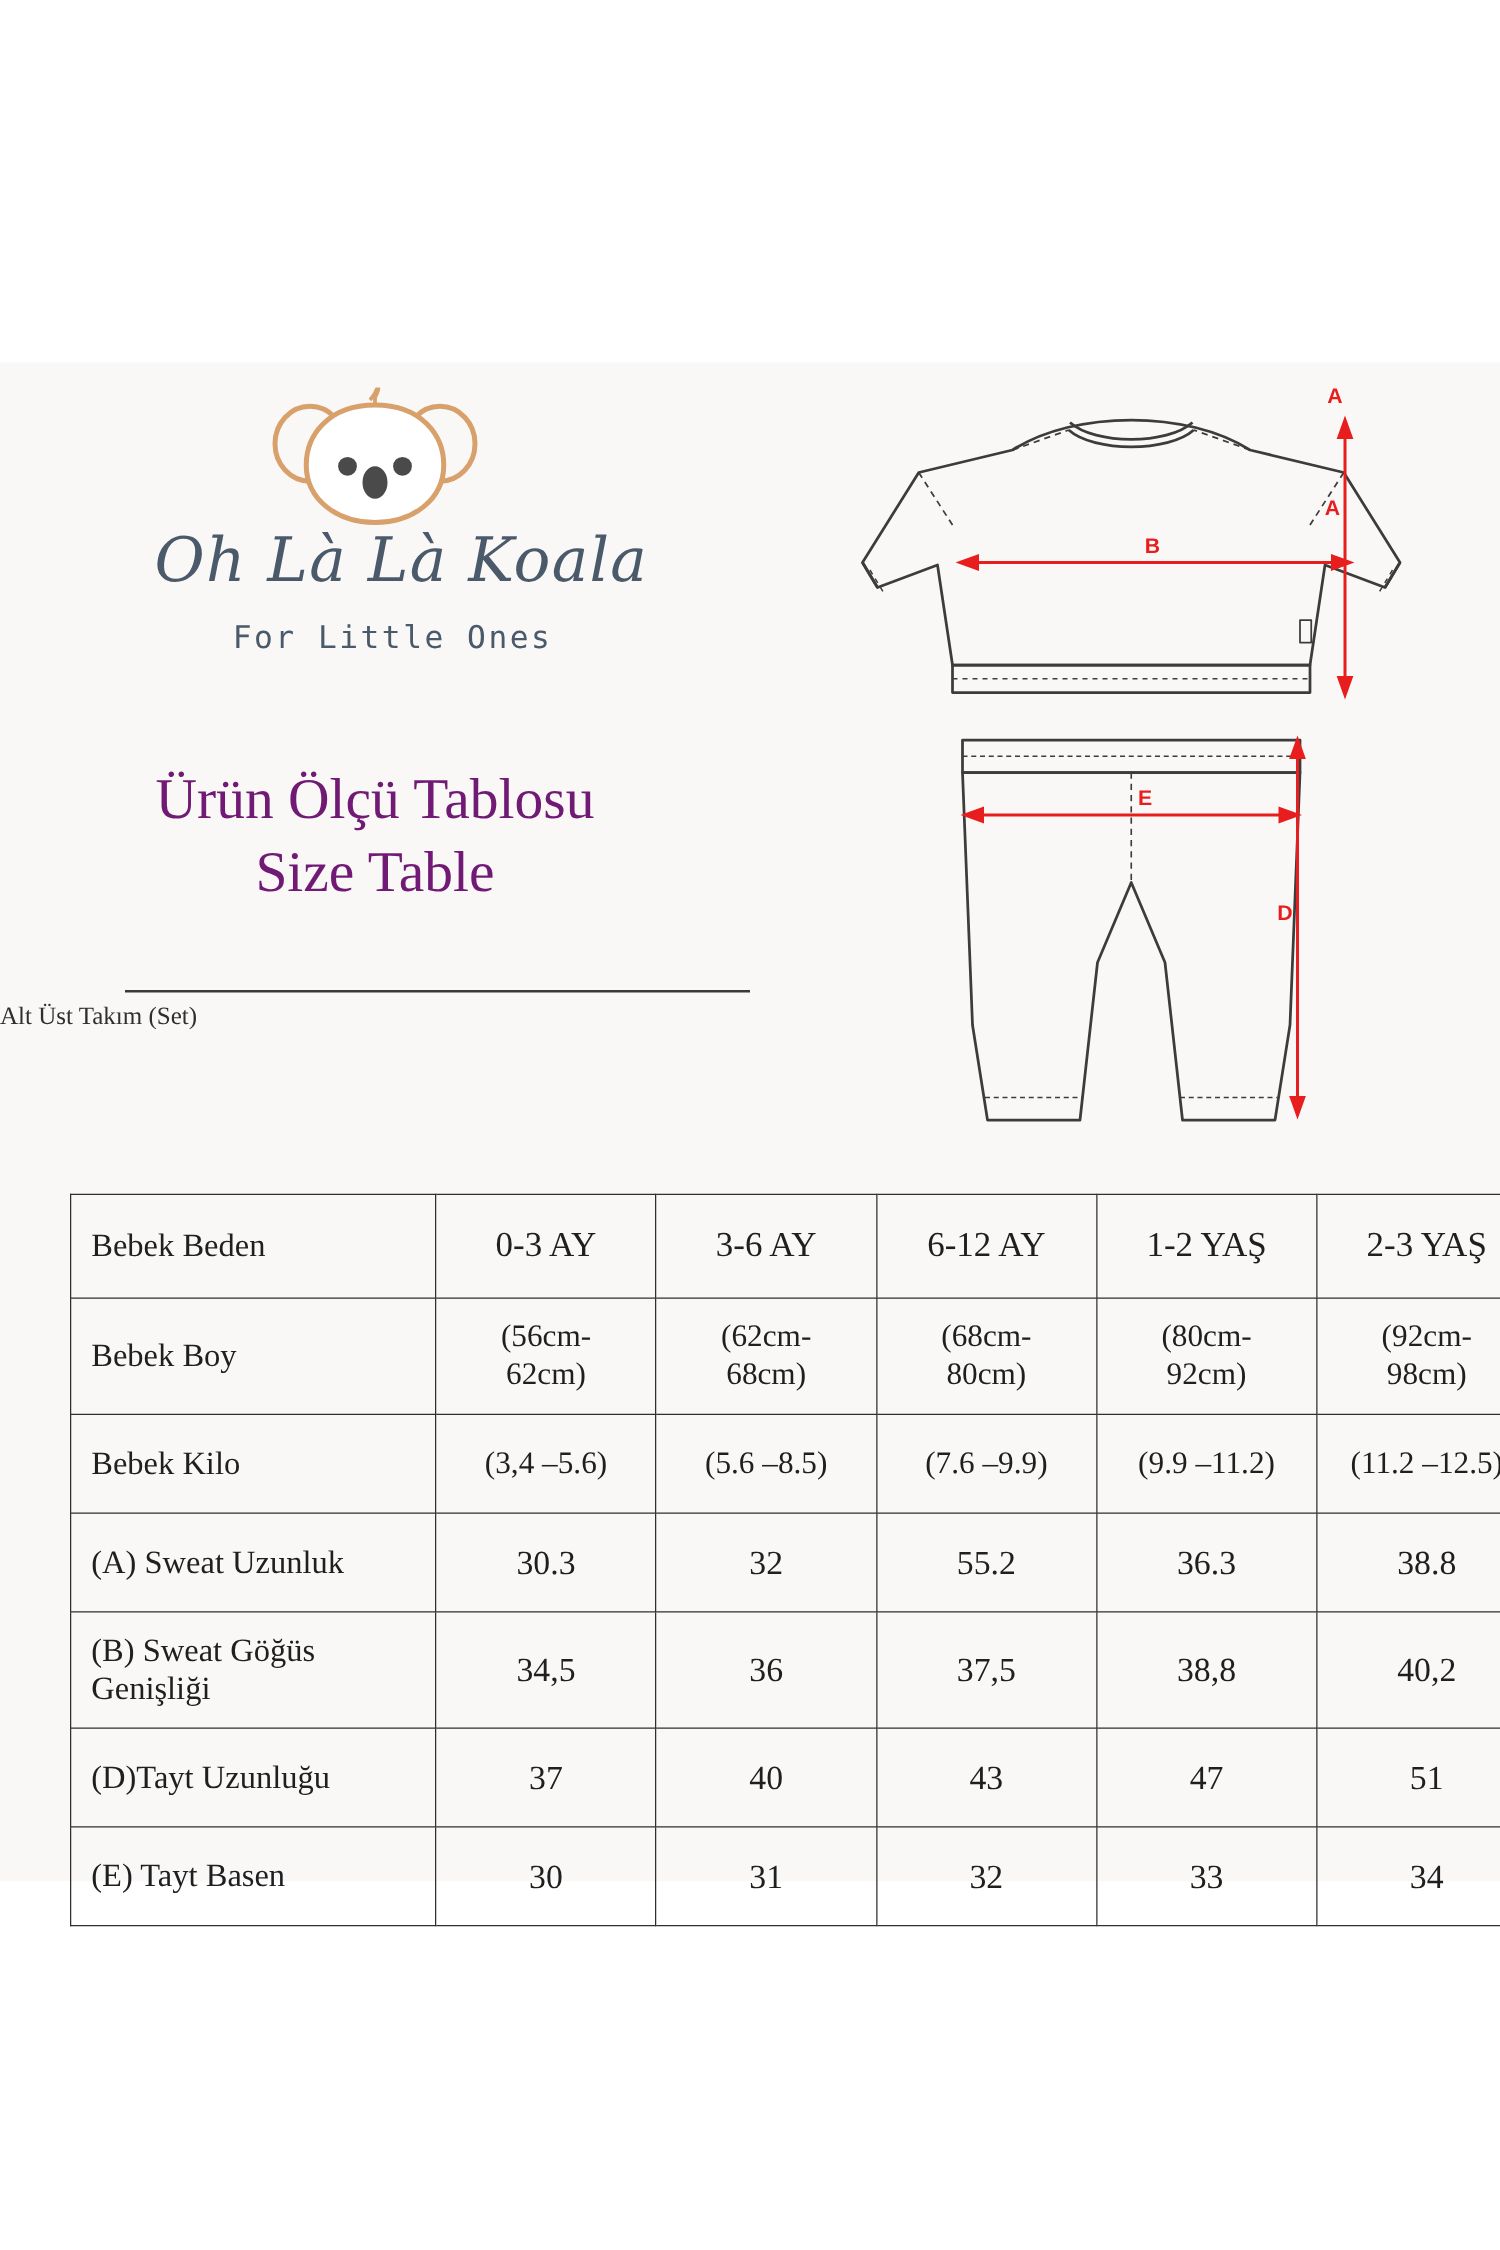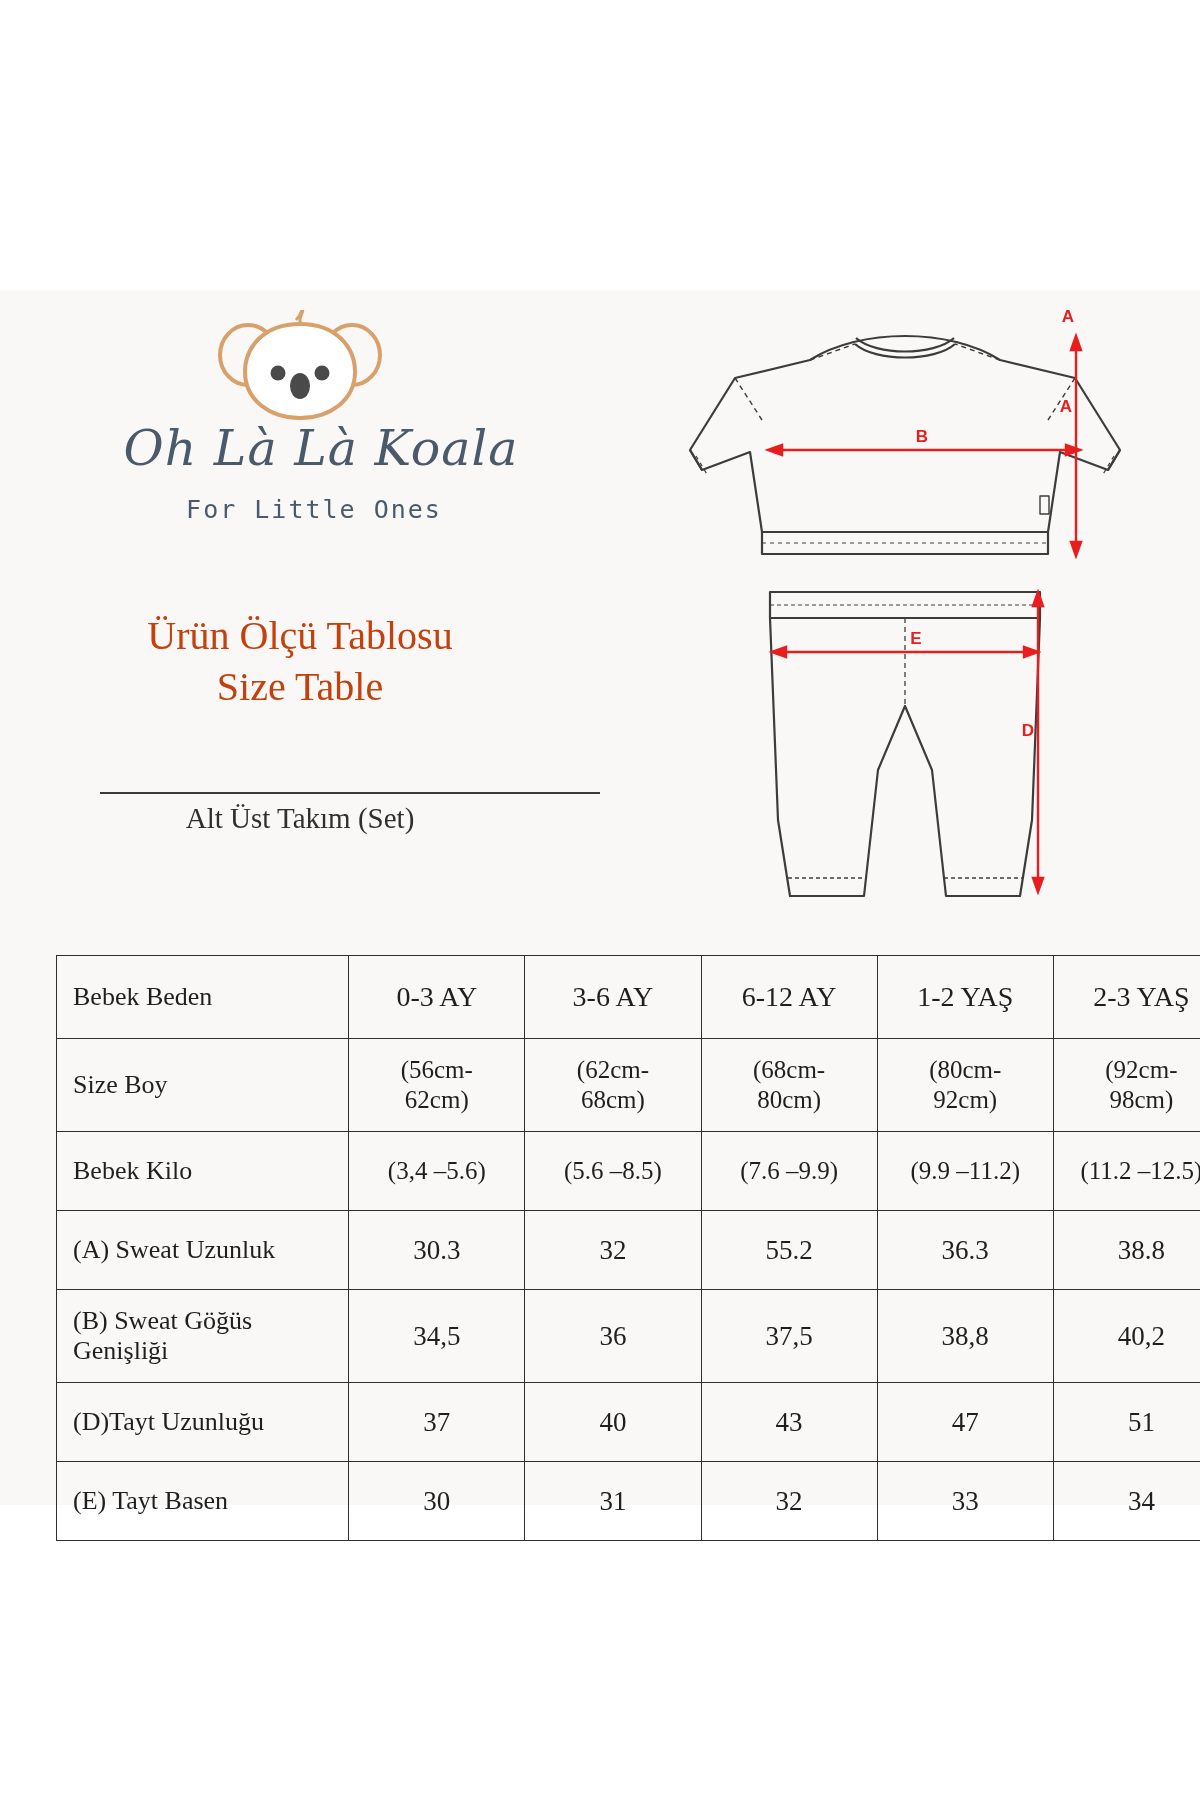--- a/index.html
+++ b/index.html
@@ -76,39 +76,39 @@
     color: #4a5a6a;
     letter-spacing: 2px;
     margin-left: 14px;
   }
   .title-main {
     position: absolute;
     left: 0;
     top: 320px;
     width: 600px;
     text-align: center;
-    font-size: 40px;
-    color: #c2410c;
+    font-size: 46px;
+    color: #701a75;
     line-height: 1.28;
   }
   .title-rule {
     position: absolute;
     left: 100px;
     top: 502px;
     width: 500px;
     height: 2px;
     background: #3a3a3a;
   }
   .title-sub {
     position: absolute;
     left: 0;
     top: 512px;
     width: 600px;
-    text-align: center;
-    font-size: 29px;
+    text-align: left;
+    font-size: 20px;
     color: #2f2f2f;
   }
   .drawing-block {
     position: absolute;
     left: 620px;
     top: 10px;
     width: 570px;
     height: 640px;
   }
   
@@ -288,21 +288,21 @@
           <tr class="r-head">
             <td class="rowhead">Bebek Beden</td>
             <td>0-3 AY</td>
             <td>3-6 AY</td>
             <td>6-12 AY</td>
             <td>1-2 YAŞ</td>
             <td>2-3 YAŞ</td>
           </tr>
 
           <tr class="r-range">
-            <td class="rowhead">Size Boy</td>
+            <td class="rowhead">Bebek Boy</td>
             <td>
               <span class="cell-break">(56cm-</span>
               <span class="cell-break">62cm)</span>
             </td>
             <td>
               <span class="cell-break">(62cm-</span>
               <span class="cell-break">68cm)</span>
             </td>
             <td>
               <span class="cell-break">(68cm-</span>

